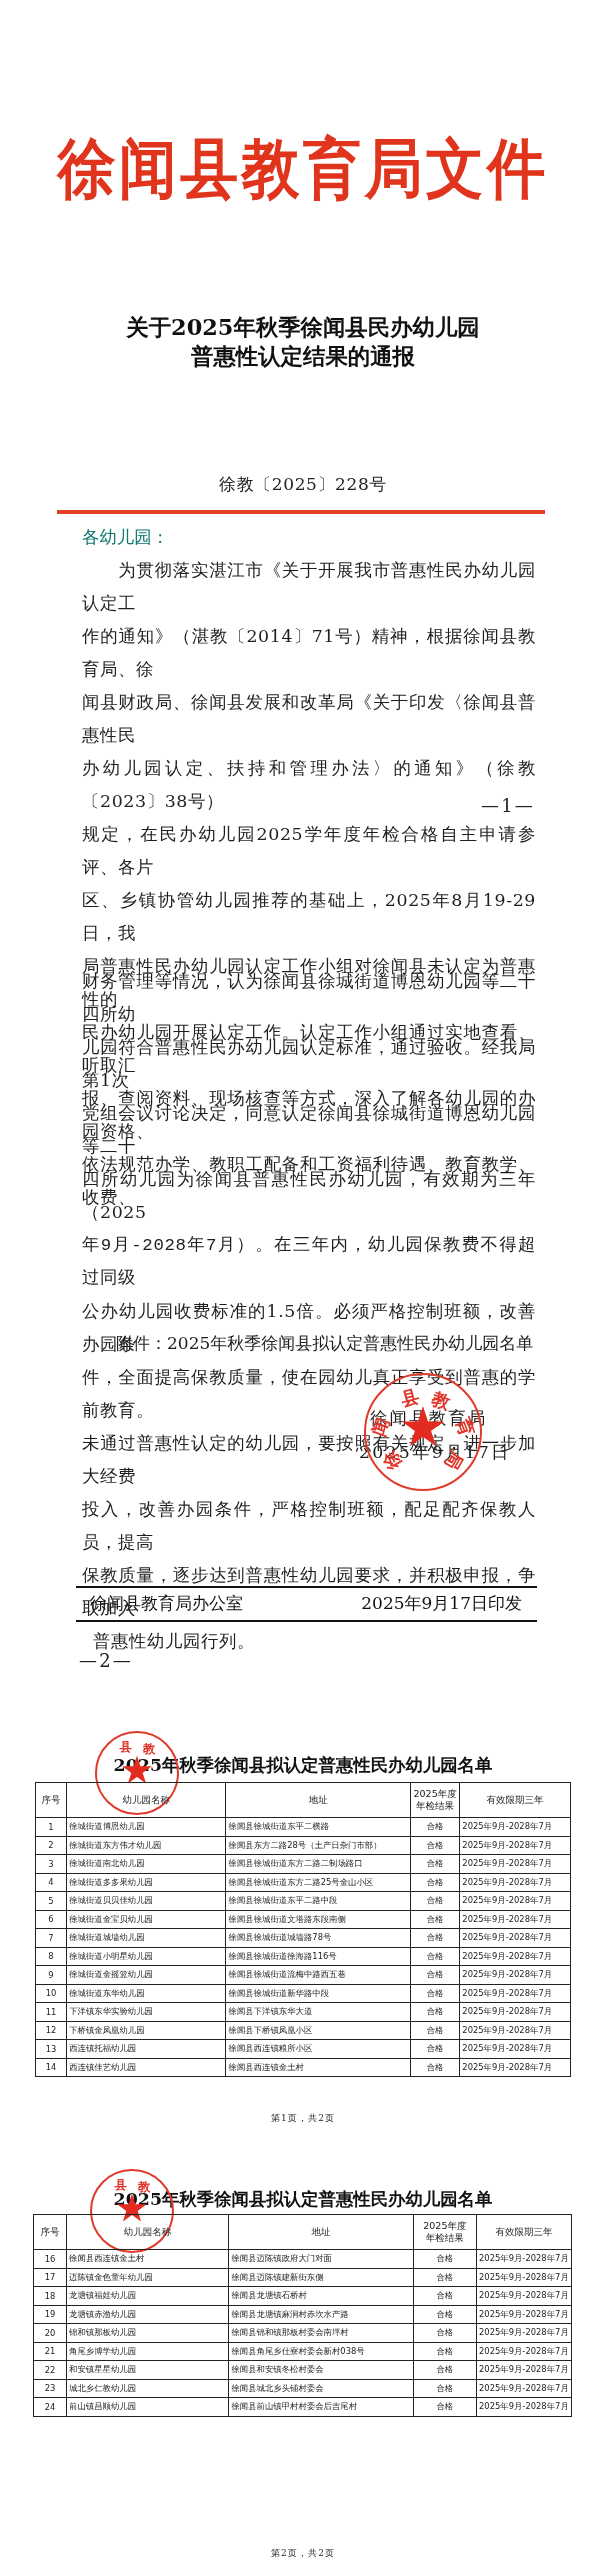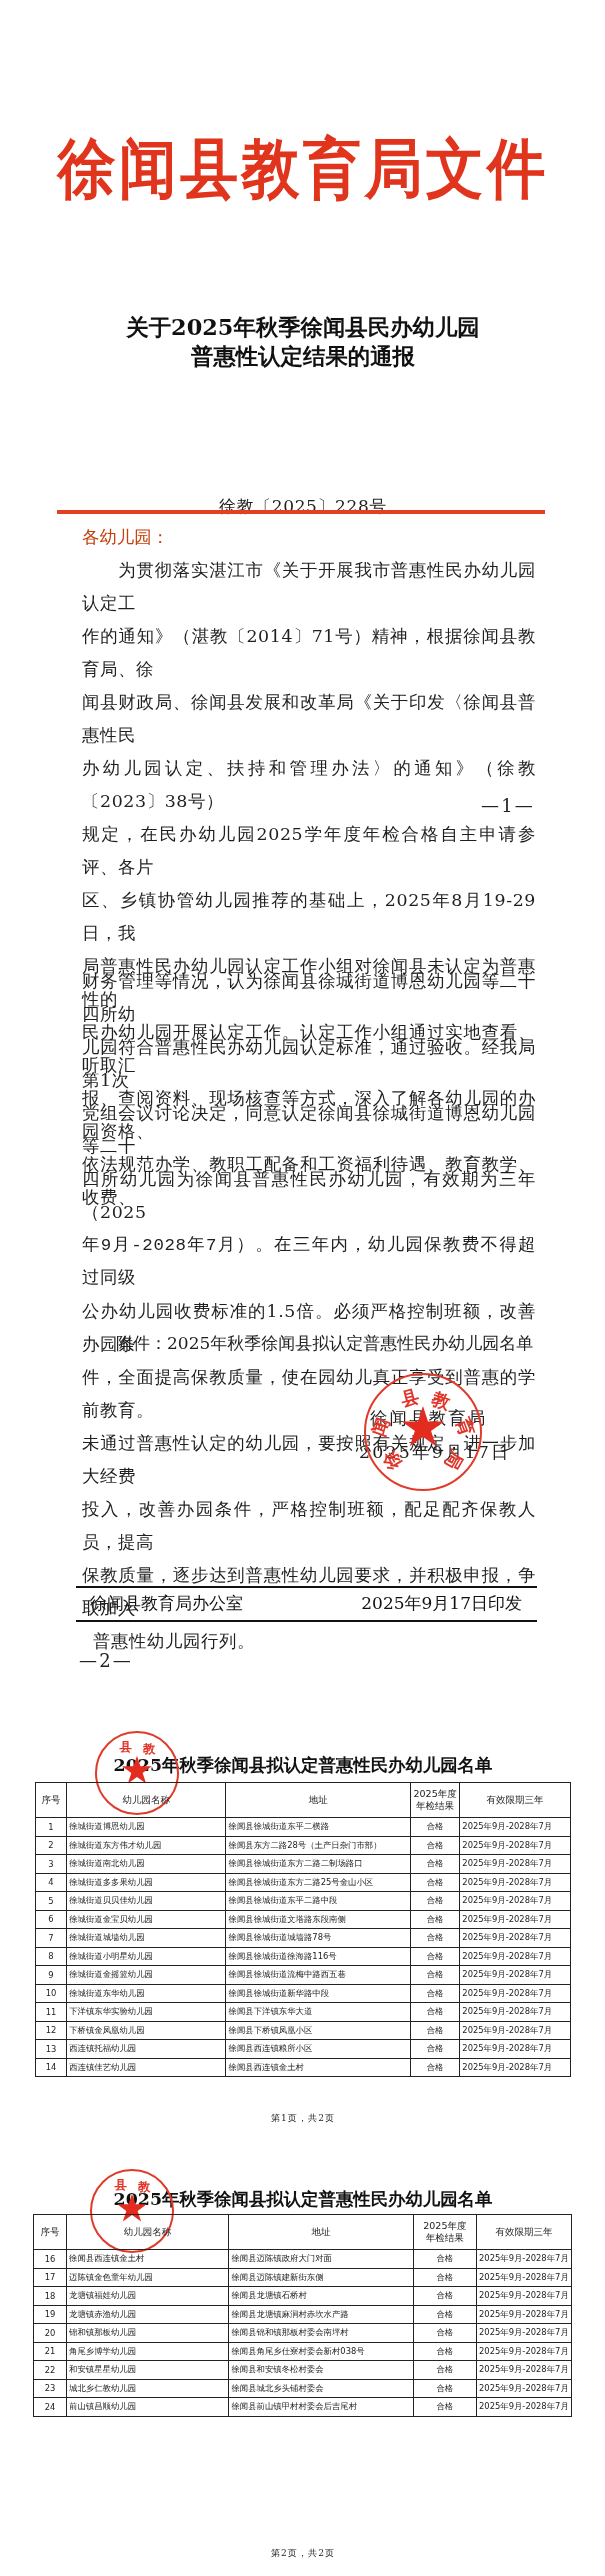--- a/index.html
+++ b/index.html
@@ -10,37 +10,37 @@
 
   
   .doc-header {
     left: 0; width: 606px; top: 130px; text-align: center;
     font-family: "DejaVu Serif", serif; font-size: 58px; font-weight: bold;
     color: #e0341c; letter-spacing: 3.4px; line-height: 79px;
     transform: scaleY(1.12);
   }
   .doc-number {
     left: 0; width: 606px; top: 470px; text-align: center;
-    font-size: 17px; color: #222; line-height: 28px; letter-spacing: 0.6px; margin-top: 22px;
+    font-size: 17px; color: #222; line-height: 28px; letter-spacing: 0.6px;
   }
   .red-rule {
     left: 57px; width: 488px; top: 510px; height: 3.9px; background: #e2401f;
   }
 
   .title-line {
     left: 0; width: 606px; text-align: center;
     font-size: 22.4px; font-weight: bold; color: #111; line-height: 34px;
   }
 
   .body-text {
     left: 82px; width: 454px; font-size: 17.4px; line-height: 66px;
     color: #1f1f1f; text-align: justify; letter-spacing: 0.6px;
   }
   .body-text p { text-indent: 0; }
-  .salutation { left: 82px; top: 527px; font-size: 17.4px; color: #c2410c; }
+  .salutation { left: 82px; top: 527px; font-size: 17.4px; color: #0f766e; }
 
   .page-mark { font-size: 18px; color: #222; letter-spacing: 2.2px; }
 
   
   .seal {
     border: 2.8px solid #e13a2a; border-radius: 50%;
     color: #e1352a; font-weight: bold;
   }
   .seal .star {
     position: absolute; left: 50%; top: 50%; transform: translate(-50%,-60%);

